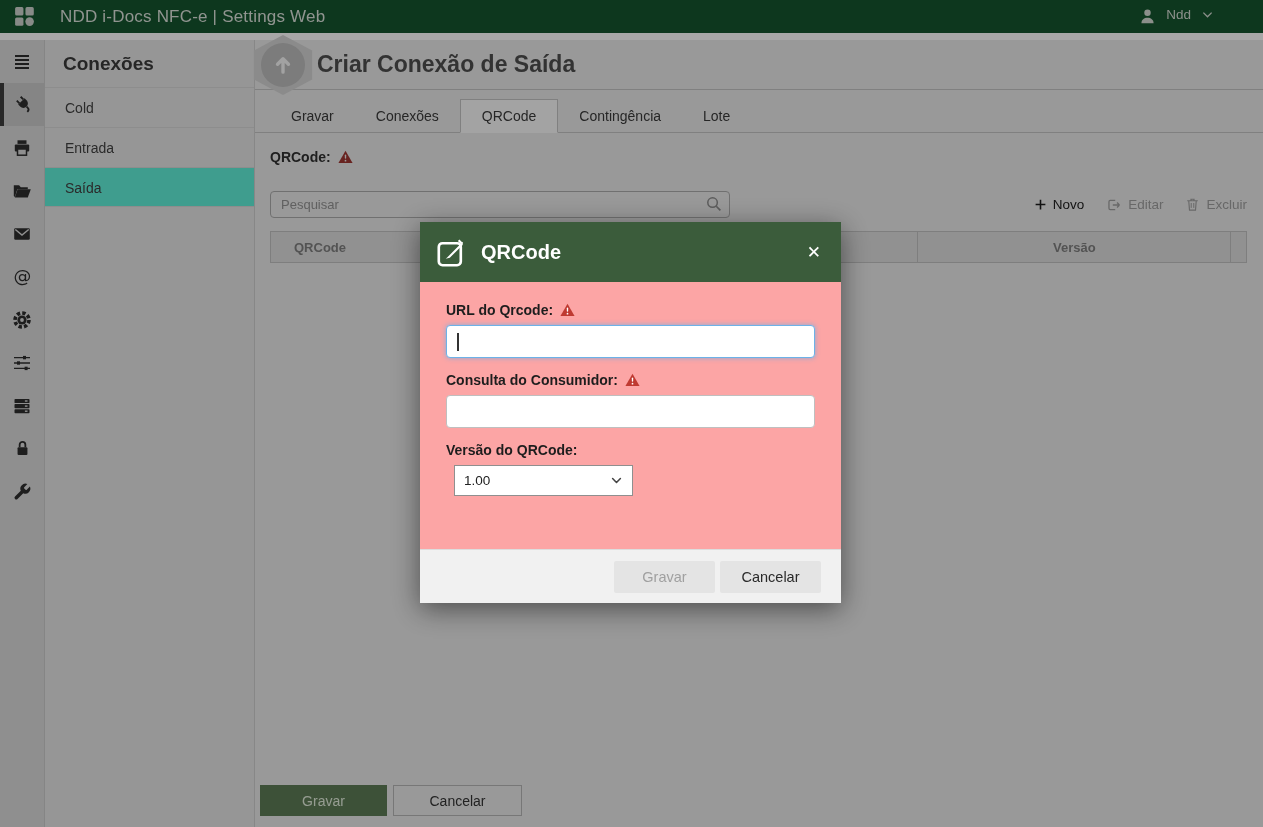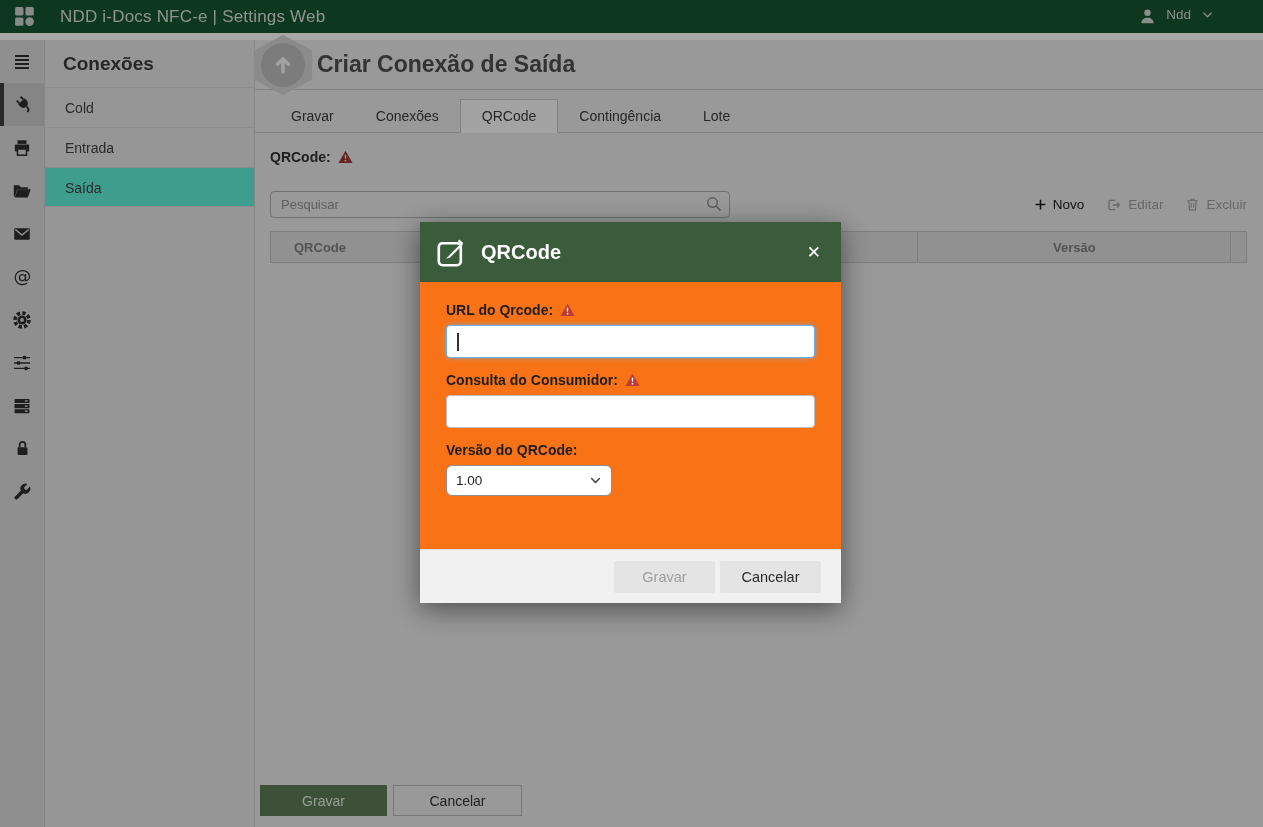--- a/index.html
+++ b/index.html
@@ -65,30 +65,30 @@
   .btn-save{width:127px;height:31px;background:#5c7a54;color:#dfe9d9;border:none;font-size:14px;cursor:pointer;}
   .btn-cancel-page{width:129px;height:31px;background:transparent;border:1px solid #b2b2b2;color:#333;font-size:14px;margin-left:6px;cursor:pointer;}
 
   
   .backdrop{position:fixed;inset:0;background:rgba(0,0,0,.33);z-index:40;}
   .modal{position:fixed;left:420px;top:222px;width:421px;height:381px;z-index:50;background:#fff;
     box-shadow:0 6px 26px rgba(0,0,0,.5);display:flex;flex-direction:column;}
   .modal-header{height:60px;background:#3b5c3b;display:flex;align-items:center;padding:0 16px;gap:14px;flex:0 0 auto;}
   .modal-title{color:#fff;font-size:20px;font-weight:bold;}
   .modal-close{margin-left:auto;color:#fff;font-size:17px;font-weight:bold;cursor:pointer;padding:2px 4px;}
-  .modal-body{flex:1;background:#f97316;padding:16px 26px 0 26px;}
+  .modal-body{flex:1;background:#fca5a5;padding:16px 26px 0 26px;}
   .fld-label{display:flex;align-items:center;gap:7px;font-size:14px;font-weight:bold;color:#1d1d1d;margin:14px 0 7px 0;}
   .fld-label.first{margin-top:4px;}
   .fld-input{width:100%;height:33px;border:1px solid #bfbfbf;border-radius:4px;padding:0 10px;font-size:14px;color:#222;outline:none;}
   .inp-wrap{position:relative;}
   .fld-input.focused{border-color:#6cb2e8;box-shadow:0 0 5px rgba(102,175,233,.8);}
   .caret{position:absolute;left:11px;top:8px;width:1.5px;height:18px;background:#333;animation:blink 1s steps(1) infinite;}
   @keyframes blink{50%{opacity:0;}}
-  .fld-select{width:166px;height:31px;border:1px solid #8f8f8f;border-radius:6px;display:flex;align-items:center;
-    justify-content:space-between;padding:0 9px;font-size:13.5px;color:#222;cursor:pointer;background:#fff;}
+  .fld-select{width:179px;height:31px;border:1px solid #8f8f8f;border-radius:0;display:flex;align-items:center;
+    justify-content:space-between;padding:0 9px;font-size:13.5px;color:#222;cursor:pointer;background:#fff;margin-left:8px;}
   .modal-footer{height:54px;background:#f1f1f1;border-top:1px solid #ddd;display:flex;align-items:center;
     justify-content:flex-end;gap:5px;padding-right:20px;flex:0 0 auto;}
   .btn-modal{height:32px;min-width:101px;background:#e4e4e4;border:none;font-size:14.5px;border-radius:2px;cursor:pointer;}
   .btn-modal.disabled{color:#a0a0a0;cursor:default;}
   .btn-modal.cancel{color:#2a2a2a;}
   .warn-ico{display:inline-block;}
 </style>
 </head>
 <body>
 

